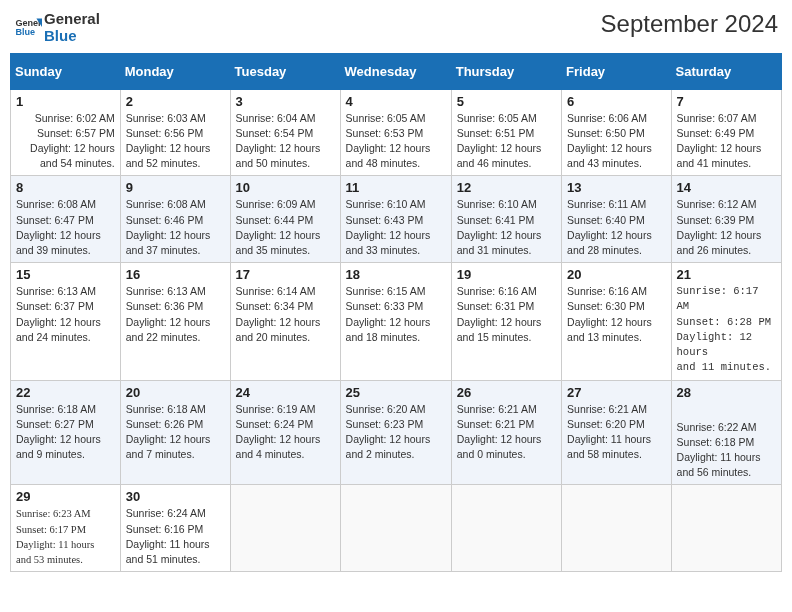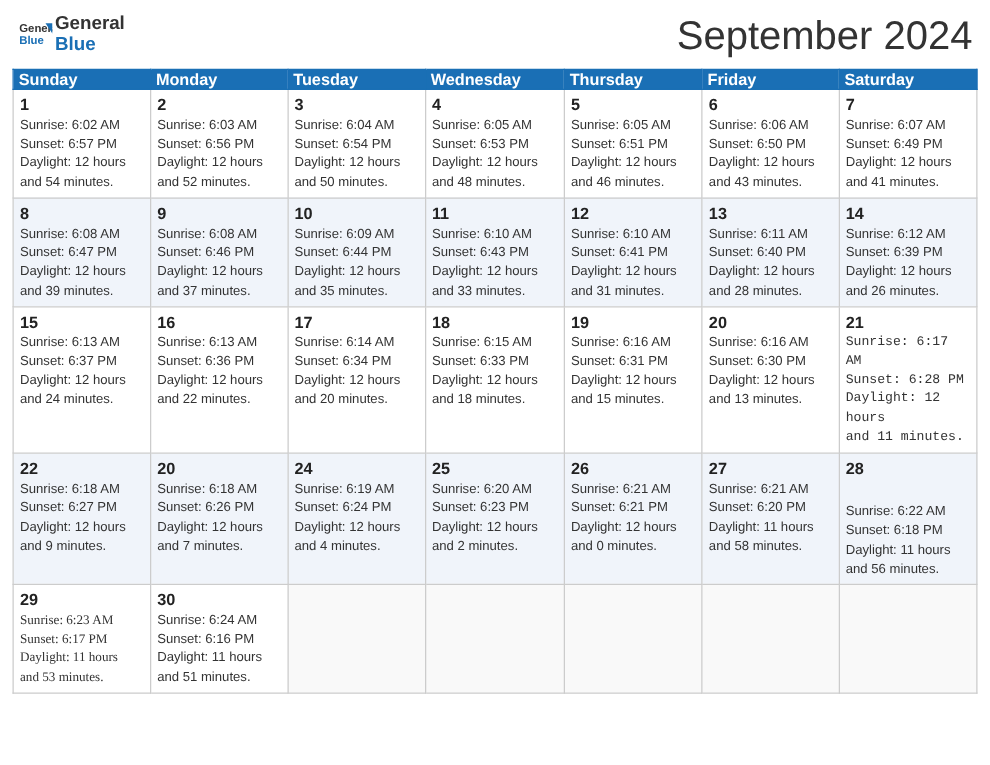--- a/index.html
+++ b/index.html
@@ -23,39 +23,39 @@
       gap: 2px;
     }
     .logo-icon {
       width: 28px;
       height: 28px;
     }
     .title-block {
       text-align: right;
     }
     .month-title {
-      font-size: 32px;
+      font-size: 24px;
       font-weight: normal;
       color: #333;
     }
     .subtitle {
       font-size: 15px;
       color: #555;
     }
     table {
       width: 100%;
       border-collapse: collapse;
       font-size: 11px;
     }
     thead tr th {
       background: #1a6fb5;
       color: #fff;
       font-size: 13px;
       font-weight: bold;
-      padding: 0 4px;
+      padding: 10px 4px;
       text-align: left;
       border: 1px solid #1a6fb5;
     }
     tbody tr td {
       vertical-align: top;
       border: 1px solid #ccc;
       padding: 4px 5px;
       width: 113px;
       min-height: 70px;
     }
@@ -110,21 +110,21 @@
         <th>Wednesday</th>
         <th>Thursday</th>
         <th>Friday</th>
         <th>Saturday</th>
       </tr>
   </thead>
   <tbody id="calendar-body">
   <tr>
         <td>
           <span class="day-num">1</span>
-          <div class="day-info" style="white-space: pre-line;">Sunrise: 6:02 AM
+          <div class="day-info" style="white-space: pre-line; text-align: right;">Sunrise: 6:02 AM
 Sunset: 6:57 PM
 Daylight: 12 hours
 and 54 minutes.</div>
         </td>
         <td>
           <span class="day-num">2</span>
           <div class="day-info" style="white-space: pre-line;">Sunrise: 6:03 AM
 Sunset: 6:56 PM
 Daylight: 12 hours
 and 52 minutes.</div>

